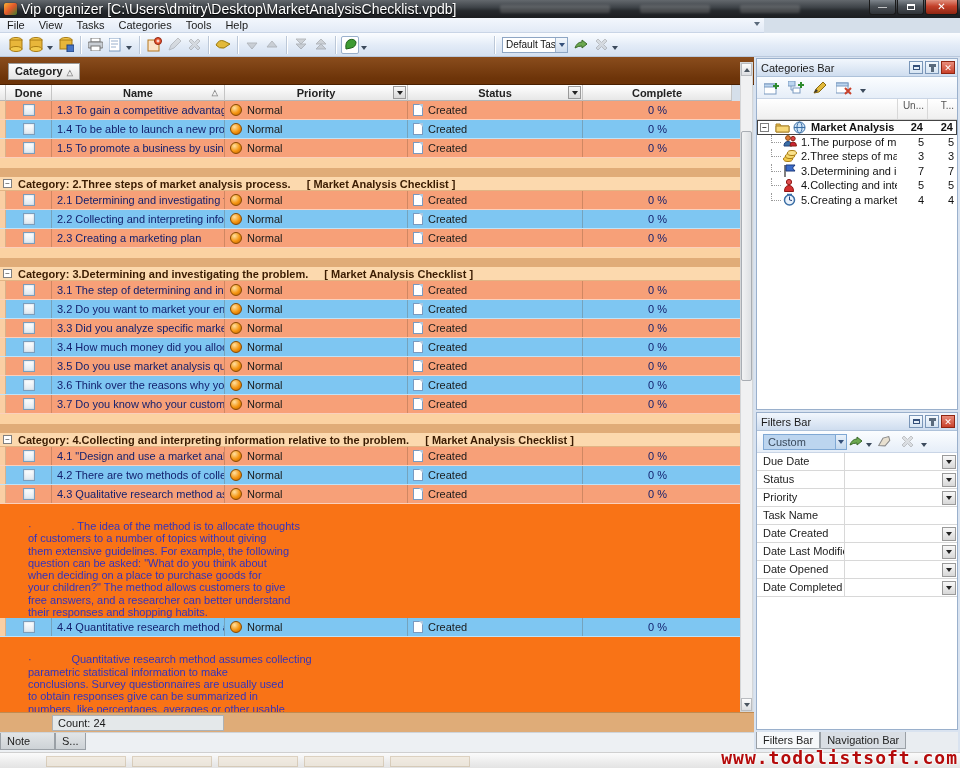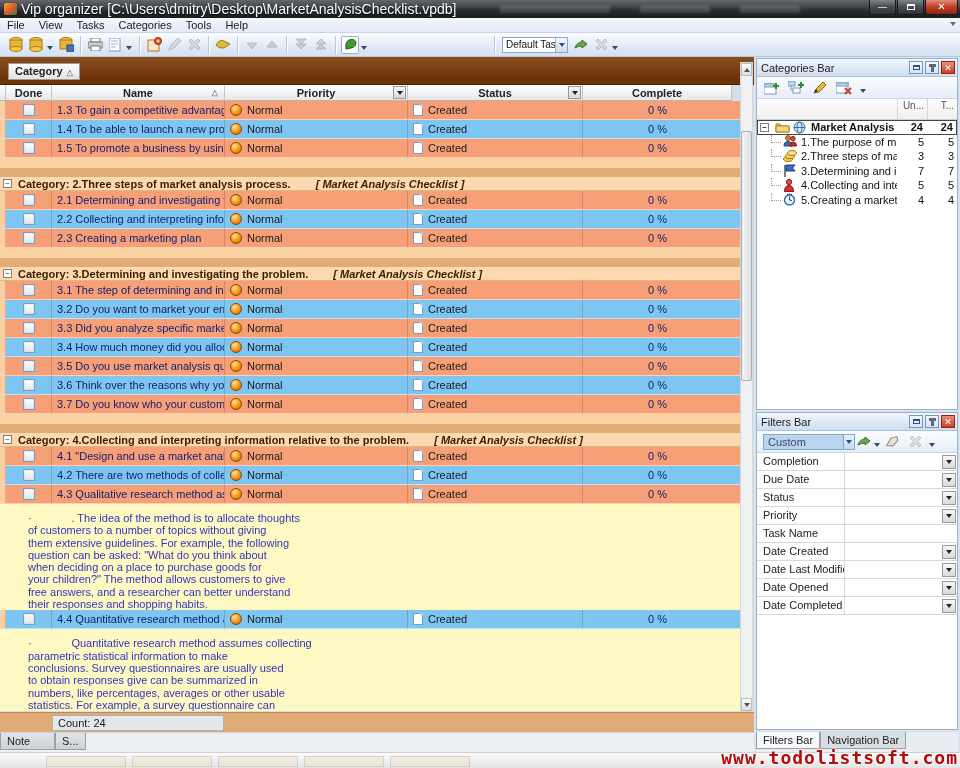--- a/index.html
+++ b/index.html
@@ -17,21 +17,21 @@
   .title-text { font-size:14px; text-shadow:0 1px 1px #000; white-space:nowrap; }
   .ghost { position:absolute; top:5px; height:8px; background:#aaa; opacity:.25; border-radius:2px; filter:blur(1px); }
   .g1 { left:500px; width:110px; } .g2 { left:640px; width:70px; } .g3 { left:740px; width:60px; }
   .win-btns { position:absolute; right:2px; top:0; display:flex; }
   .win-btn { width:27px; height:15px; border:1px solid #1a1a1a; border-top:none; border-radius:0 0 3px 3px;
     background:linear-gradient(#7e858c,#4a5056 45%,#2f3338); color:#fff; font-size:9px; line-height:14px; text-align:center; margin-left:1px; }
   .win-btn.close { width:33px; background:linear-gradient(#e08f7c,#c3402a 45%,#8f2512); font-size:10px; }
   .max-glyph { display:inline-block; width:8px; height:6px; border:1px solid #fff; box-shadow:inset 0 1px 0 #fff; }
 
   
-  .menubar { position:absolute; left:0; top:18px; width:960px; height:15px;
+  .menubar { position:absolute; left:0; top:18px; width:764px; height:15px;
     background:linear-gradient(#F3F7FD,#E2EAF6); border-bottom:1px solid #C9D5E6; display:flex; align-items:center; }
   .menu-item { padding:0 7px; color:#1a1a1a; height:15px; line-height:15px; }
   .menu-overflow { position:absolute; right:4px; top:4px; width:0; height:0; border-left:3px solid transparent; border-right:3px solid transparent; border-top:4px solid #5a6a7c; }
 
   
   .toolbar { position:absolute; left:0; top:33px; width:960px; height:24px;
     background:linear-gradient(#FBFDFF,#E2EBF7 55%,#D5E1F1); border-bottom:1px solid #B9C8DD; display:flex; align-items:center; padding-left:6px; }
   .tsep { width:1px; height:18px; background:#BCC8D8; margin:0 4px; box-shadow:1px 0 0 #fff; }
   .ticon { width:18px; height:18px; display:inline-flex; align-items:center; justify-content:center; margin:0 1px; border-radius:2px; }
   .ticon.disabled { opacity:.4; filter:grayscale(1); }
@@ -75,24 +75,24 @@
   .c-comp { width:149px; justify-content:center; color:#14216e; border-right:none; }
   .checkbox { width:12px; height:12px; border:1px solid #7B9EBD; background:linear-gradient(#FFFFFF,#DFE8F0); box-shadow:inset 0 0 2px #b9cada; }
   .pri-icon { width:12px; height:12px; border-radius:50%; margin-right:5px; border:1px solid #8a4a00;
     background:radial-gradient(circle at 35% 30%, #ffe0a0, #f49410 55%, #b85e00); }
   .doc-icon { width:10px; height:12px; background:#fff; border:1px solid #7a9ac0; margin-right:5px; position:relative; }
   .doc-icon::after { content:''; position:absolute; right:-1px; top:-1px; border-left:4px solid transparent; border-top:4px solid #aec6de; }
 
   .cat-header { height:14px; background:#FCD9AE; border-bottom:1px solid #E2B484; display:flex; align-items:center; }
   .expand-box { width:9px; height:9px; border:1px solid #808080; background:#fff; margin:0 6px 0 3px; font-size:8px; line-height:7px; text-align:center; color:#333; }
   .cat-label { font-weight:bold; color:#3b1c02; white-space:nowrap; }
-  .cat-ref { font-weight:bold; color:#3b1c02; margin-left:25px; white-space:nowrap;font-style:italic; }
+  .cat-ref { font-weight:bold; color:#3b1c02; margin-left:16px; white-space:nowrap; }
   .trail { height:10px; background:#FBD2A2; }
   .gap { height:9px; background:#E0AC78; }
-  .noteblock { background:#fef9c3; padding:8px 0 0 28px; }
+  .noteblock { background:#f97316; padding:16px 0 0 28px; }
   .note-line { white-space:pre; color:#3434BD; font-size:11px; line-height:12.3px; }
 
   
   .vscroll { position:absolute; left:740px; top:5px; width:13px; height:650px; background:#F0F1F2; border:1px solid #D4D6D8; }
   .varrow { position:absolute; left:0; width:11px; height:13px; background:linear-gradient(#FDFDFD,#DDDFE2); border:1px solid #B9BCC0; display:flex; align-items:center; justify-content:center; }
   .varrow.up { top:0; } .varrow.down { bottom:0; }
   .varrow.up::after { content:''; border-left:3px solid transparent; border-right:3px solid transparent; border-bottom:4px solid #4a5560; }
   .varrow.down::after { content:''; border-left:3px solid transparent; border-right:3px solid transparent; border-top:4px solid #4a5560; }
   .vthumb { position:absolute; left:0; top:68px; width:11px; height:250px; background:linear-gradient(90deg,#F2F3F4,#DDE0E3); border:1px solid #A8ADB3; border-radius:2px; }
 
@@ -130,21 +130,21 @@
   .tree-child { padding-left:26px; }
   .tree-elbow { position:absolute; left:14px; top:0; width:10px; height:8px; border-left:1px dotted #9a9a9a; border-bottom:1px dotted #9a9a9a; }
   .ticon-s { width:15px; height:13px; margin-right:3px; flex:none; }
 
   
   .filter-row { height:18px; display:flex; border-bottom:1px solid #D8D8D8; background:#fff; position:relative; }
   .f-label { width:88px; border-right:1px solid #D8D8D8; padding-left:6px; line-height:17px; color:#222; white-space:nowrap; overflow:hidden; }
   .f-value { flex:1; }
   .f-drop { position:absolute; right:1px; top:2px; width:14px; height:14px; background:linear-gradient(#F8F8F8,#D8D8D8); border:1px solid #9a9a9a; display:flex; align-items:center; justify-content:center; }
   .f-drop::after { content:''; border-left:3px solid transparent; border-right:3px solid transparent; border-top:4px solid #222; }
-  .fcombo { width:92px; height:16px; background:#BCD5EF; border:1px solid #7FA8D4; display:flex; }
+  .fcombo { width:84px; height:16px; background:#BCD5EF; border:1px solid #7FA8D4; display:flex; }
   .fcombo .cval { flex:1; padding-left:4px; line-height:14px; color:#3a4a5c; }
   .fcombo .cbtn { width:11px; border-left:1px solid #7FA8D4; background:linear-gradient(#E8F1FA,#C3D8EE); display:flex; align-items:center; justify-content:center; }
   .fcombo .cbtn::after { content:''; border-left:3px solid transparent; border-right:3px solid transparent; border-top:4px solid #35507a; }
 
   .bottomtabs { position:absolute; left:2px; top:675px; width:202px; height:20px; background:#E9EDF1; display:flex; }
   .btab { height:17px; padding:0 6px; line-height:16px; border:1px solid #9aa0a6; border-top:none; color:#222; }
   .btab.active { background:#F6F8FA; } .btab.inactive { background:#D9DEE4; }
 
   
   .sliver { position:absolute; left:0; top:752px; width:960px; height:16px; background:linear-gradient(#FBFBFB,#E3E3E3); border-top:1px solid #cfcfcf; }
@@ -833,25 +833,20 @@
         </span>
         <span class="picon disabled ticon" style="width:14px;">
           <svg width="13" height="13">
               <path d="M1 3 L3 1 L6.5 4.5 L10 1 L12 3 L8.5 6.5 L12 10 L10 12 L6.5 8.5 L3 12 L1 10 L4.5 6.5 Z" fill="#BDBDBD" stroke="#777"></path>
             </svg>
         </span>
         <span class="tdrop"></span>
       </div>
 
       <div class="filter-row">
-        <div class="f-label">Completion</div>
-        <div class="f-value"></div>
-        <span class="f-drop"></span>
-      </div>
-      <div class="filter-row">
         <div class="f-label">Due Date</div>
         <div class="f-value"></div>
         <span class="f-drop"></span>
       </div>
       <div class="filter-row">
         <div class="f-label">Status</div>
         <div class="f-value"></div>
         <span class="f-drop"></span>
       </div>
       <div class="filter-row">

